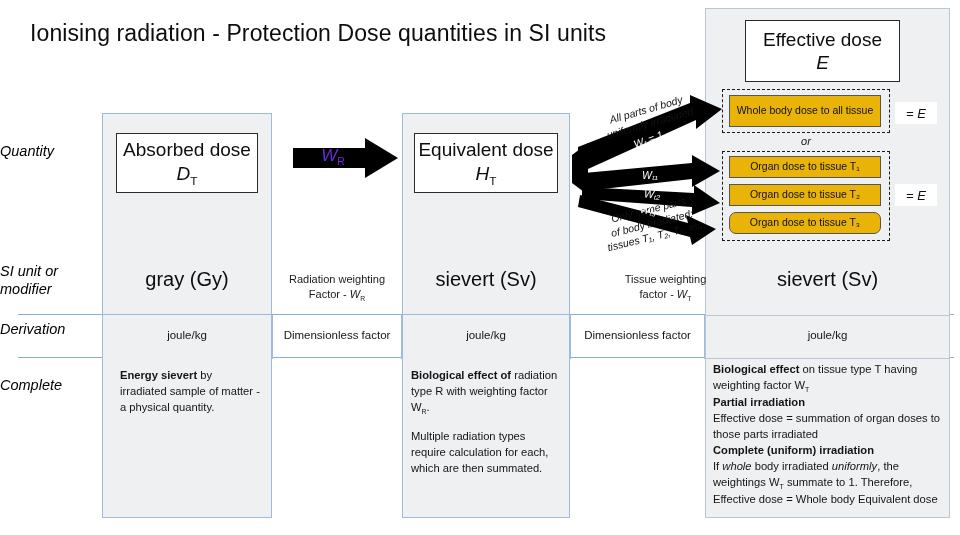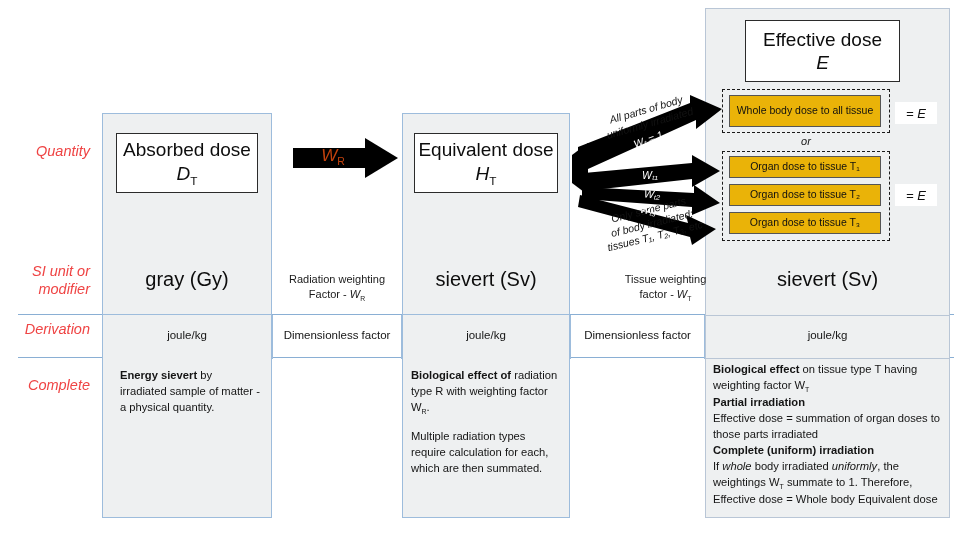--- a/index.html
+++ b/index.html
@@ -23,22 +23,22 @@
   
   .hline{position:absolute;height:0;border-top:1.5px solid #8aafd4;left:18px;width:936px;}
 
   
   .panel{position:absolute;background:#eef0f1;border:1px solid #9dbcdc;box-sizing:border-box;}
   .panel.noborder{border:none;}
   .panel-right{position:absolute;background:#eef0f1;border:1px solid #b9c6d6;box-sizing:border-box;}
 
   
   .rowlab{
-    position:absolute;font-style:italic;font-size:14.5px;color:#ef4444;
-    text-align:right;line-height:1.25;
+    position:absolute;font-style:italic;font-size:14.5px;color:#000000;
+    text-align:left;line-height:1.25;
   }
 
   
   .concept{
     position:absolute;background:#ffffff;border:1.6px solid #2b2b2b;
     box-sizing:border-box;display:flex;flex-direction:column;
     align-items:center;justify-content:center;
     font-size:19px;line-height:1.22;color:#0d0d0d;
   }
   .concept .ln2{font-style:italic;font-size:19px;}
@@ -65,21 +65,21 @@
   
   .arrowWR{position:absolute;left:293px;top:138px;width:105px;height:40px;}
   .arrowWR .shaft{position:absolute;left:0;top:10px;width:76px;height:20px;background:#000;}
   .arrowWR .head{
     position:absolute;left:72px;top:0;width:0;height:0;
     border-top:20px solid transparent;border-bottom:20px solid transparent;
     border-left:33px solid #000;
   }
   .arrowWR .lbl{
     position:absolute;left:0;top:8px;width:80px;text-align:center;
-    color:#c2410c;font-size:17px;font-style:italic;z-index:3;
+    color:#6d28d9;font-size:17px;font-style:italic;z-index:3;
   }
 
   
   .fan{position:absolute;left:570px;top:95px;width:165px;height:150px;}
   .fanlabel{position:absolute;color:#fff;font-size:10.5px;font-style:italic;z-index:5;white-space:nowrap;}
 
   
   .rot{position:absolute;font-style:italic;font-size:10.5px;line-height:1.3;color:#121212;text-align:center;}
 
   
@@ -94,20 +94,21 @@
     position:absolute;background:#fff;display:flex;align-items:center;justify-content:center;
     font-size:13px;color:#101010;
   }
   .eqE i{font-style:italic;}
 </style>
 </head>
 <body>
 
 <div class="stage">
 
+  <div class="title">Ionising radiation - Protection Dose quantities in SI units</div>
 
   <div class="hline" style="top:314px;"></div>
   <div class="hline" style="top:357px;"></div>
 
   <div class="panel-right" style="left:705px;top:8px;width:245px;height:310px;"></div>
   <div class="panel-right" style="left:705px;top:315px;width:245px;height:44px;"></div>
   <div class="panel-right" style="left:705px;top:358px;width:245px;height:160px;"></div>
 
   <div class="panel" style="left:102px;top:113px;width:170px;height:202px;"></div>
   <div class="panel" style="left:102px;top:315px;width:170px;height:44px;border-top:none;"></div>
@@ -192,21 +193,21 @@
   <div class="obox" style="left:729px;top:95px;width:152px;height:32px;">Whole body dose to all tissue</div>
   <div class="eqE" style="left:895px;top:102px;width:42px;height:22px;">
       <i>= E</i>
     </div>
 
   <div class="orlab" style="left:722px;top:135px;width:168px;">or</div>
 
   <div class="dashgrp" style="left:722px;top:151px;width:168px;height:90px;"></div>
   <div class="obox" style="left:729px;top:156px;width:152px;height:22px;">Organ dose to tissue T₁</div>
   <div class="obox" style="left:729px;top:184px;width:152px;height:22px;">Organ dose to tissue T₂</div>
-  <div class="obox" style="left:729px;top:212px;width:152px;height:22px;">Organ dose to tissue T₃</div>
+  <div class="obox" style="left:729px;top:212px;width:152px;height:22px;border-radius:7px;">Organ dose to tissue T₃</div>
   <div class="eqE" style="left:895px;top:184px;width:42px;height:22px;">
       <i>= E</i>
     </div>
 
   <div class="unit" style="left:705px;top:268px;width:245px;">sievert (Sv)</div>
 
   <div class="deriv" style="left:102px;top:329px;width:170px;">joule/kg</div>
   <div class="deriv" style="left:272px;top:329px;width:130px;">Dimensionless factor</div>
   <div class="deriv" style="left:402px;top:329px;width:168px;">joule/kg</div>
   <div class="deriv" style="left:570px;top:329px;width:135px;">Dimensionless factor</div>

